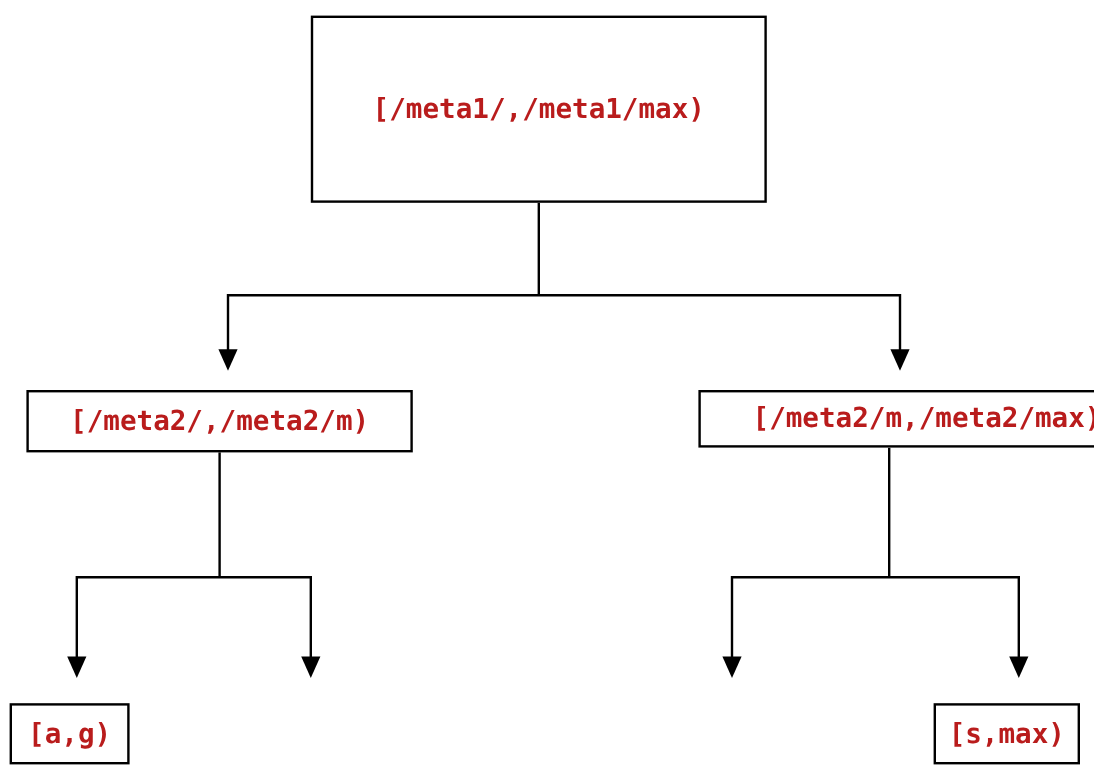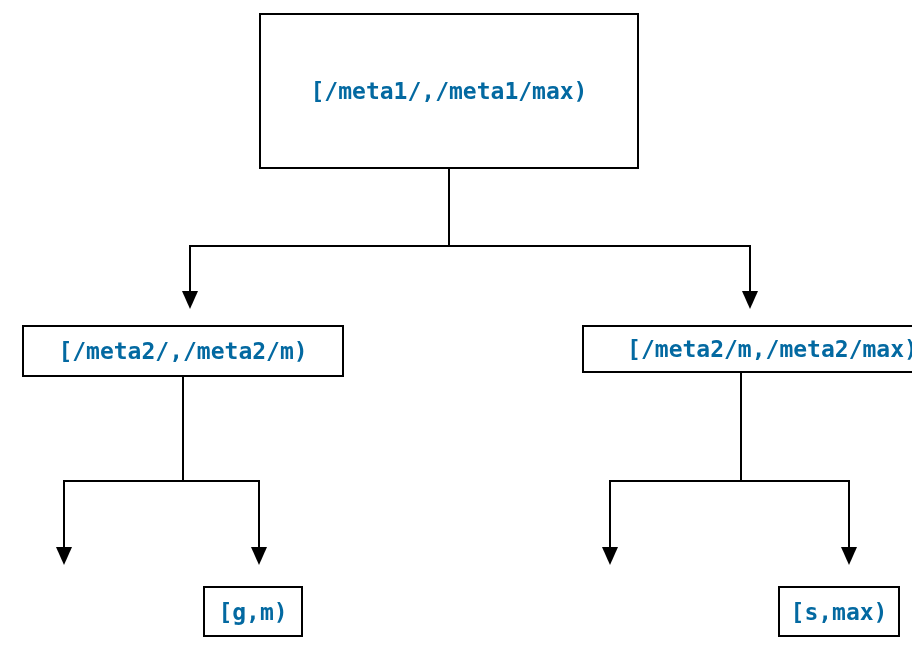--- a/index.html
+++ b/index.html
@@ -29,21 +29,21 @@
   }
   .arrow-head {
     fill: #000000;
     stroke: none;
   }
   .node {
     position: absolute;
     box-sizing: border-box;
     border: 2px solid #000000;
     background: #ffffff;
-    color: #0369a1;
+    color: #b91c1c;
     display: flex;
     align-items: center;
     justify-content: center;
     font-size: 23px;
     font-weight: bold;
     white-space: nowrap;
   }
   .node-root   { left: 259px; top: 13px;  width: 380px; height: 156px; }
   .node-l2a    { left: 22px;  top: 325px; width: 322px; height: 52px; }
   .node-l2b    { left: 582px; top: 325px; width: 381px; height: 48px; }
@@ -85,16 +85,16 @@
       <line class="edge-line" x1="849" y1="480" x2="849" y2="548"></line>
       <polygon class="arrow-head" points="841,547 857,547 849,565"></polygon>
     </g>
   </svg>
 
   <div class="node node-root">[/meta1/,/meta1/max)</div>
 
   <div class="node node-l2a">[/meta2/,/meta2/m)</div>
   <div class="node node-l2b">[/meta2/m,/meta2/max)</div>
 
-  <div class="node node-leaf2">[g,m)</div>
+  <div class="node node-leaf1">[a,g)</div>
   <div class="node node-leaf4">[s,max)</div>
 
 </div>
 
 </body></html>

